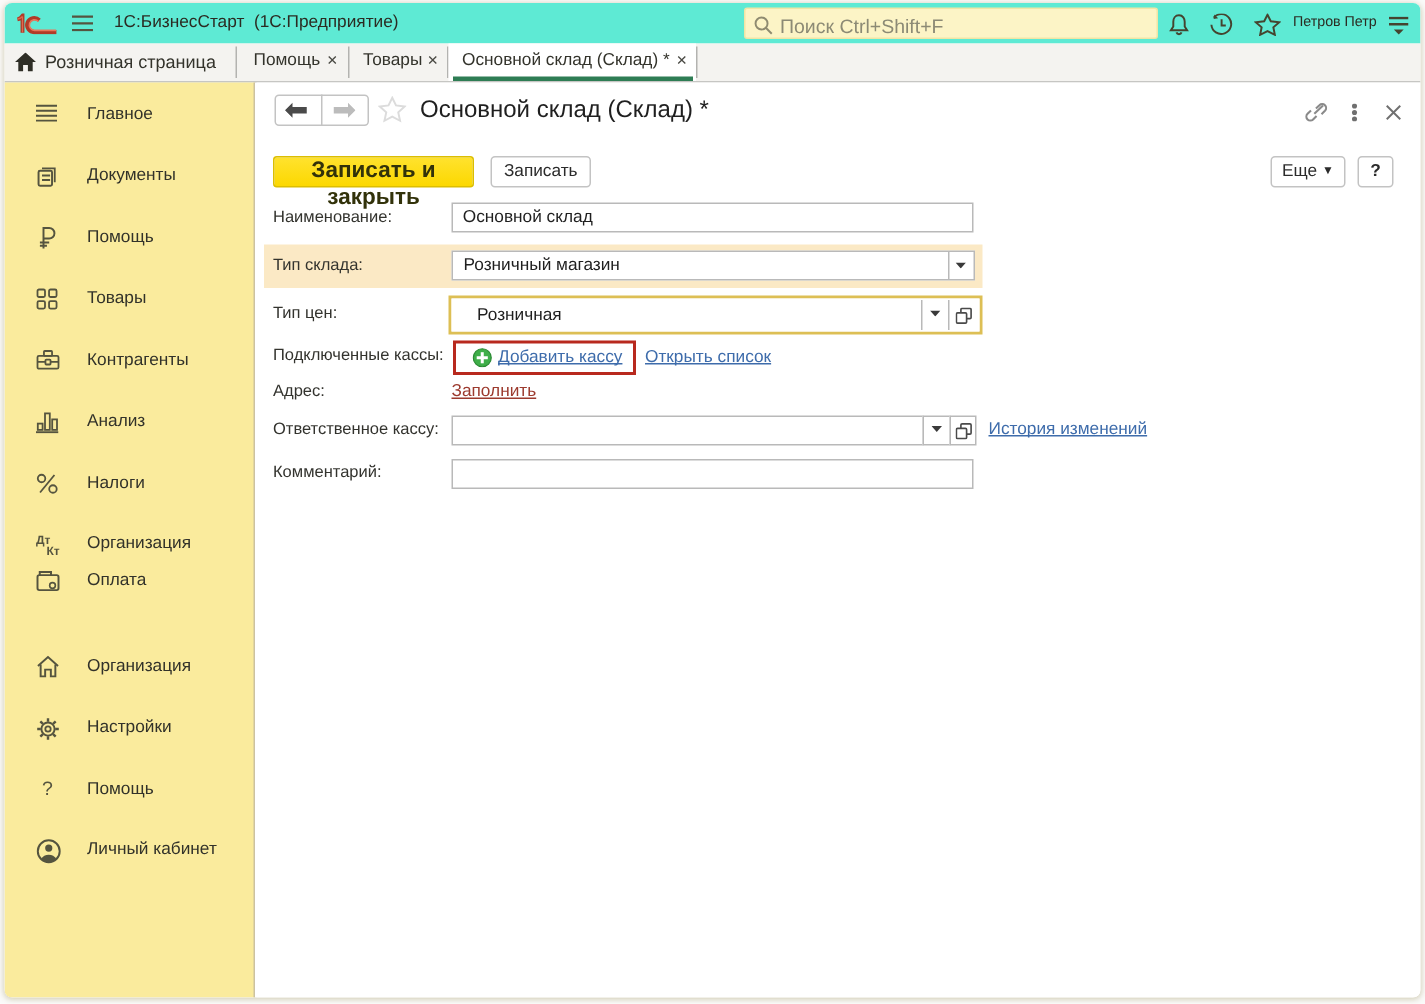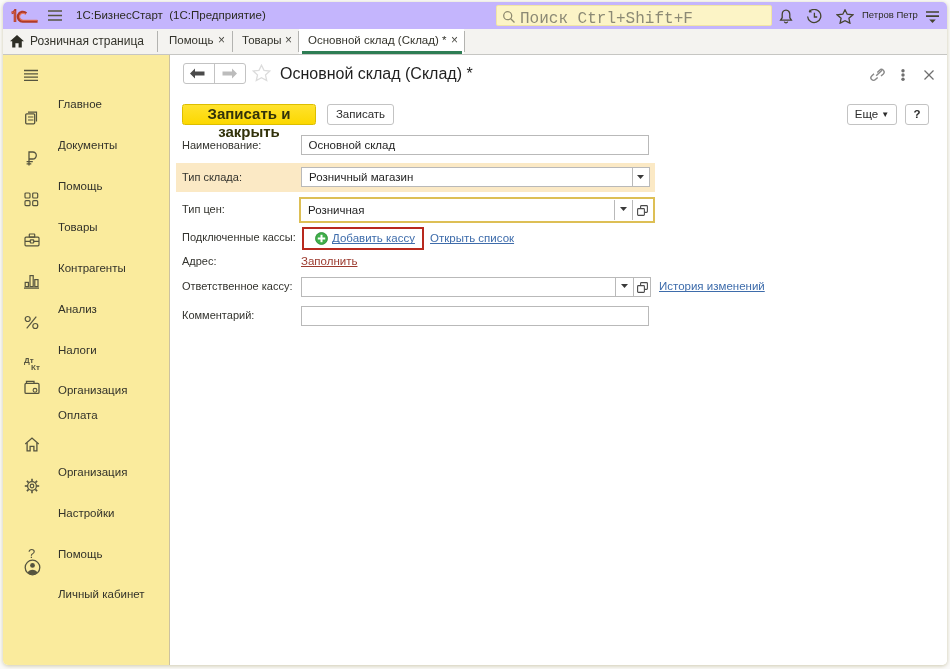--- a/index.html
+++ b/index.html
@@ -1,35 +1,35 @@
 <!DOCTYPE html>
 <html lang="ru"><head>
 <meta charset="utf-8">
 <style>
   * { margin:0; padding:0; box-sizing:border-box; }
   html,body { width:950px; height:669px; background:#fbfbfa; font-family:"Liberation Sans",sans-serif; overflow:hidden; }
   #win { position:absolute; left:3px; top:2px; width:944px; height:663px; background:#fff;
          border-radius:5px; box-shadow:0 1px 4px rgba(160,150,100,.5); overflow:hidden; }
   .abs { position:absolute; }
-  #topbar { position:absolute; left:0; top:0; width:944px; height:27px; background:#c4b5fd; }
+  #topbar { position:absolute; left:0; top:0; width:944px; height:27px; background:#5eead4; }
   #apptitle { position:absolute; left:73px; top:6.5px; font-size:11.5px; color:#2b2b22; }
   #search { position:absolute; left:493px; top:3px; width:276px; height:21px; background:#fcf4c6;
             border:1px solid #f1e5a5; border-radius:2px; }
-  #search span { position:absolute; left:23px; top:4px; font-size:16px; color:#8c8a75;font-family:Liberation Mono, monospace; }
+  #search span { position:absolute; left:23px; top:4px; font-size:13px; color:#8c8a75; }
   #username { position:absolute; left:859px; top:7px; font-size:9.5px; color:#2b2b22; }
   #tabbar { position:absolute; left:0; top:27px; width:944px; height:26px; background:#f4f3f0; border-bottom:1px solid #c6c6c3; }
   .tabdiv { position:absolute; top:2px; width:1px; height:21px; background:#b3b3b0; }
   .tabtxt { position:absolute; top:5px; font-size:11.5px; color:#33332b; white-space:nowrap; }
   .tabx { position:absolute; top:4px; font-size:12px; color:#4a4a44; }
   #activetab { position:absolute; left:296px; top:27px; width:165px; height:25px; background:#fff; }
   #greenline { position:absolute; left:299px; top:49px; width:160px; height:3px; background:#2e7d54; }
   #sidebar { position:absolute; left:0; top:53px; width:167px; height:610px; background:#faeb9d; border-right:1px solid #ccc2a0; }
   .mi { position:absolute; left:0; width:167px; height:20px; }
   .mi svg { position:absolute; left:21px; top:0; }
-  .mi span { position:absolute; left:55px; top:1px; font-size:11.5px; color:#32322a; white-space:nowrap;margin-top:28px; }
+  .mi span { position:absolute; left:55px; top:1px; font-size:11.5px; color:#32322a; white-space:nowrap; }
   #content { position:absolute; left:168px; top:53px; width:776px; height:610px; background:#fff; }
   .btn { position:absolute; background:#fff; border:1px solid #c3c3c3; border-radius:3px; font-size:11.5px; color:#2b2b2b; text-align:center; }
   .inp { position:absolute; background:#fff; border:1px solid #b9b9b9; font-size:11.5px; color:#1f1f1f; }
   .lbl { position:absolute; font-size:11px; color:#33332e; white-space:nowrap; }
   .lnk { position:absolute; font-size:11.5px; color:#3e6cab; text-decoration:underline; text-decoration-skip-ink:none; text-decoration-thickness:1px; white-space:nowrap; }
   .vdiv { position:absolute; width:1px; background:#b9b9b9; }
 </style>
 </head>
 <body>
 <div id="win">
@@ -259,21 +259,21 @@
     <div class="abs" style="left:5px;top:108px;width:479px;height:29px;background:#fbe9c5"></div>
     <div class="lbl" style="left:11px;top:116px">Тип склада:</div>
     <div class="inp" style="left:130px;top:112px;width:349px;height:20px;line-height:18px;padding-left:7px">Розничный магазин</div>
     <div class="vdiv" style="left:461px;top:113px;height:18px"></div>
     <svg class="abs" style="left:466px;top:120px" width="7" height="4" viewBox="0 0 7 4">
         <path d="M0,0 L7,0 L3.5,4 Z" fill="#3a3a3a"></path>
       </svg>
 
     <div class="abs" style="left:128px;top:142px;width:356px;height:26px;border:2px solid #ddbf55"></div>
     <div class="lbl" style="left:11px;top:148px">Тип цен:</div>
-    <div class="abs" style="left:130px;top:144px;width:352px;height:22px;background:#fff;font-size:11.5px;color:#1f1f1f;line-height:22px;padding-left:7px">Розничная</div>
+    <div class="abs" style="left:130px;top:144px;width:352px;height:22px;background:#fff;font-size:11.5px;color:#1f1f1f;line-height:22px;padding-left:17px">Розничная</div>
     <div class="vdiv" style="left:443px;top:145px;height:20px"></div>
     <div class="vdiv" style="left:461px;top:145px;height:20px"></div>
     <svg class="abs" style="left:449px;top:152px" width="7" height="4" viewBox="0 0 7 4">
         <path d="M0,0 L7,0 L3.5,4 Z" fill="#3a3a3a"></path>
       </svg>
     <svg class="abs" style="left:466px;top:150px" width="11" height="11" viewBox="0 0 11 11">
       <rect x="3.6" y="0.6" width="6.8" height="6.8" fill="none" stroke="#4a4a4a" stroke-width="1.1" rx="0.8"></rect>
       <rect x="0.6" y="3.6" width="6.8" height="6.8" fill="#fff" stroke="#4a4a4a" stroke-width="1.1" rx="0.8"></rect>
     </svg>
 

